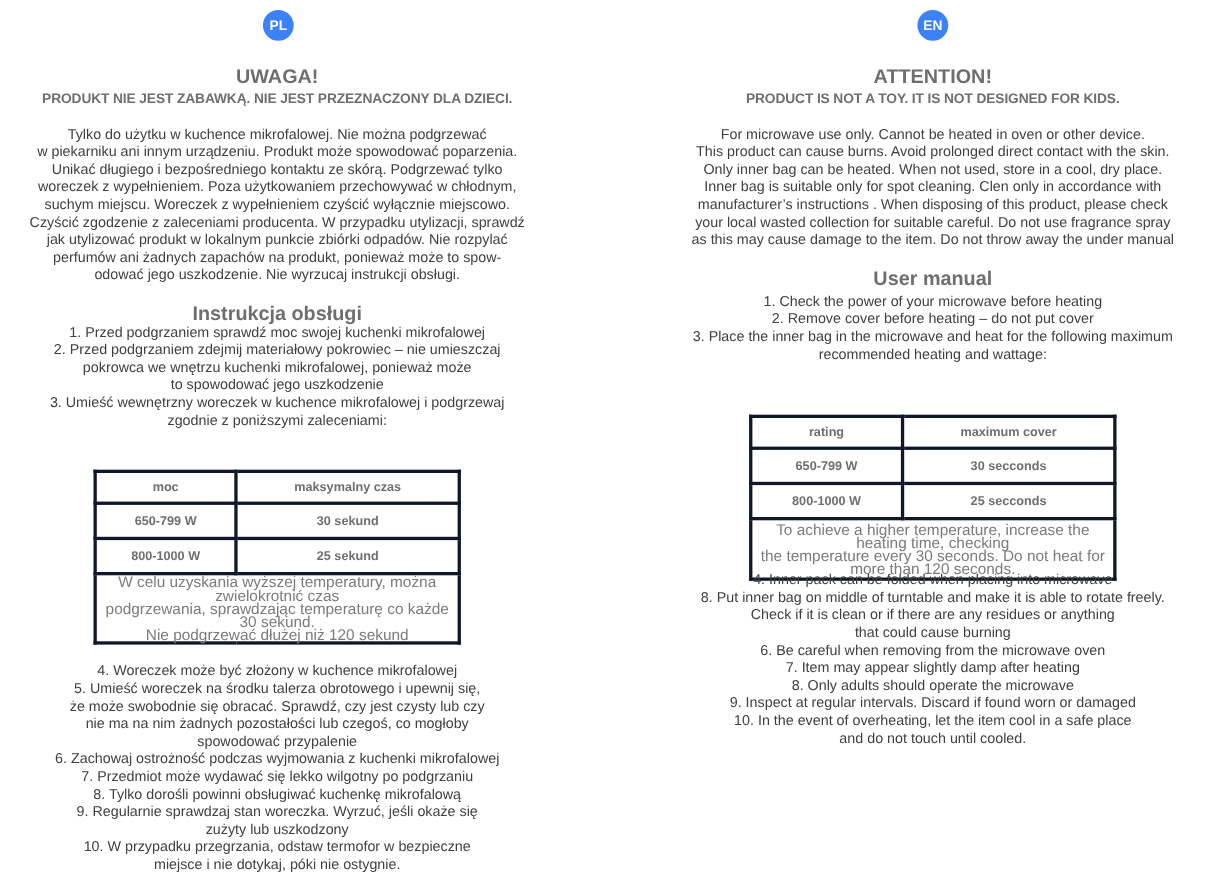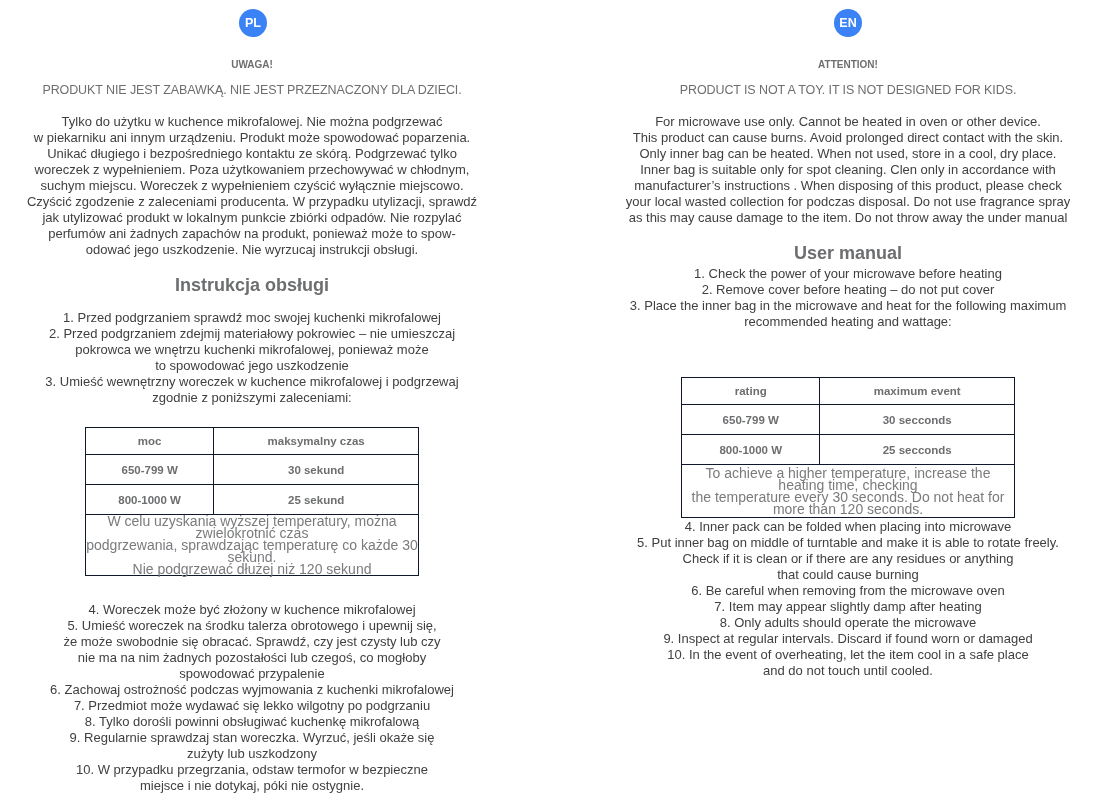--- a/index.html
+++ b/index.html
@@ -10,29 +10,29 @@
     .col { position: absolute; top: 0; text-align: center; }
     .col-pl { left: 4px; width: 496px; }
     .col-en { left: 598px; width: 500px; }
     .badge {
       position: absolute; width: 28px; height: 28px; border-radius: 50%;
       background: #3b82f6; color: #fff; font-weight: bold; font-size: 12.5px;
       line-height: 28px; text-align: center; top: 9px;
     }
     .col-pl .badge { left: 235px; }
     .col-en .badge { left: 236px; }
-    .h-attn { position: absolute; left: 0; right: 0; font-weight: bold; font-size: 10px; color: #6d6e70; }
-    .h-main { position: absolute; left: 0; right: 0; font-weight: normal; font-size: 12.5px; letter-spacing: -0.1px; color: #6d6e70; }
+    .h-attn { position: absolute; left: 0; right: 0; font-weight: bold; font-size: 18px; color: #6d6e70; }
+    .h-main { position: absolute; left: 0; right: 0; font-weight: bold; font-size: 12.5px; letter-spacing: -0.1px; color: #6d6e70; }
     .para { position: absolute; left: 0; right: 0; font-size: 13px; line-height: 16px; color: #404040; }
     .para div { white-space: nowrap; }
     .sub { position: absolute; left: 0; right: 0; font-weight: bold; font-size: 18px; color: #6d6e70; }
     table.heat {
       position: absolute; border-collapse: collapse; width: 334px; color: #6d6e70;
     }
-    table.heat td, table.heat th { border: 1px solid #0f172a; text-align: center; padding: 0; }
+    table.heat td, table.heat th { border: 3px solid #0f172a; text-align: center; padding: 0; }
     table.heat th { font-size: 11.5px; font-weight: bold; height: 26px; }
     table.heat td.val { font-size: 11.5px; font-weight: bold; height: 29px; }
     table.heat td.note { font-size: 14px; line-height: 12px; height: 52px; font-weight: normal; color: #7a7b7d; }
     .col-pl table.heat { left: 81px; top: 427px; }
     .col-en table.heat { left: 83px; top: 377px; }
   </style>
 </head>
 <body>
 
 <div class="col col-pl" style="height:809px;">
@@ -44,21 +44,21 @@
       <div>w piekarniku ani innym urządzeniu. Produkt może spowodować poparzenia.</div>
       <div>Unikać długiego i bezpośredniego kontaktu ze skórą. Podgrzewać tylko</div>
       <div>woreczek z wypełnieniem. Poza użytkowaniem przechowywać w chłodnym,</div>
       <div>suchym miejscu. Woreczek z wypełnieniem czyścić wyłącznie miejscowo.</div>
       <div>Czyścić zgodzenie z zaleceniami producenta. W przypadku utylizacji, sprawdź</div>
       <div>jak utylizować produkt w lokalnym punkcie zbiórki odpadów. Nie rozpylać</div>
       <div>perfumów ani żadnych zapachów na produkt, ponieważ może to spow-</div>
       <div>odować jego uszkodzenie. Nie wyrzucaj instrukcji obsługi.</div>
     </div>
   <div class="sub" style="top:275px;">Instrukcja obsługi</div>
-  <div class="para" style="top:310px;">
+  <div class="para" style="top:294px;">
       <div>1. Przed podgrzaniem sprawdź moc swojej kuchenki mikrofalowej</div>
       <div>2. Przed podgrzaniem zdejmij materiałowy pokrowiec – nie umieszczaj</div>
       <div>pokrowca we wnętrzu kuchenki mikrofalowej, ponieważ może</div>
       <div>to spowodować jego uszkodzenie</div>
       <div>3. Umieść wewnętrzny woreczek w kuchence mikrofalowej i podgrzewaj</div>
       <div>zgodnie z poniższymi zaleceniami:</div>
     </div>
   <table class="heat">
     <tbody>
         <tr>
@@ -101,55 +101,55 @@
 <div class="col col-en" style="height:809px;">
   <div class="badge">EN</div>
   <div class="h-attn" style="top:59px;">ATTENTION!</div>
   <div class="h-main" style="top:83px;">PRODUCT IS NOT A TOY. IT IS NOT DESIGNED FOR KIDS.</div>
   <div class="para" style="top:114px;">
       <div>For microwave use only. Cannot be heated in oven or other device.</div>
       <div>This product can cause burns. Avoid prolonged direct contact with the skin.</div>
       <div>Only inner bag can be heated. When not used, store in a cool, dry place.</div>
       <div>Inner bag is suitable only for spot cleaning. Clen only in accordance with</div>
       <div>manufacturer’s instructions . When disposing of this product, please check</div>
-      <div>your local wasted collection for podczas disposal. Do not use fragrance spray</div>
+      <div>your local wasted collection for suitable careful. Do not use fragrance spray</div>
       <div>as this may cause damage to the item. Do not throw away the under manual</div>
     </div>
   <div class="sub" style="top:243px;">User manual</div>
   <div class="para" style="top:266px;">
       <div>1. Check the power of your microwave before heating</div>
       <div>2. Remove cover before heating – do not put cover</div>
       <div>3. Place the inner bag in the microwave and heat for the following maximum</div>
       <div>recommended heating and wattage:</div>
     </div>
   <table class="heat">
     <tbody>
         <tr>
       <th>rating</th>
-      <th>maximum event</th>
+      <th>maximum cover</th>
     </tr>
     <tr>
       <td class="val">650-799 W</td>
       <td class="val">30 secconds</td>
     </tr>
     <tr>
       <td class="val">800-1000 W</td>
       <td class="val">25 secconds</td>
     </tr>
     <tr>
       <td class="note" colspan="2">
             <div>To achieve a higher temperature, increase the heating time, checking</div>
             <div>the temperature every 30 seconds. Do not heat for more than 120 seconds.</div>
           </td>
     </tr>
   </tbody>
     </table>
   <div class="para" style="top:519px;">
       <div>4. Inner pack can be folded when placing into microwave</div>
-      <div>5. Put inner bag on middle of turntable and make it is able to rotate freely.</div>
+      <div>8. Put inner bag on middle of turntable and make it is able to rotate freely.</div>
       <div>Check if it is clean or if there are any residues or anything</div>
       <div>that could cause burning</div>
       <div>6. Be careful when removing from the microwave oven</div>
       <div>7. Item may appear slightly damp after heating</div>
       <div>8. Only adults should operate the microwave</div>
       <div>9. Inspect at regular intervals. Discard if found worn or damaged</div>
       <div>10. In the event of overheating, let the item cool in a safe place</div>
       <div>and do not touch until cooled.</div>
     </div>
 </div>

